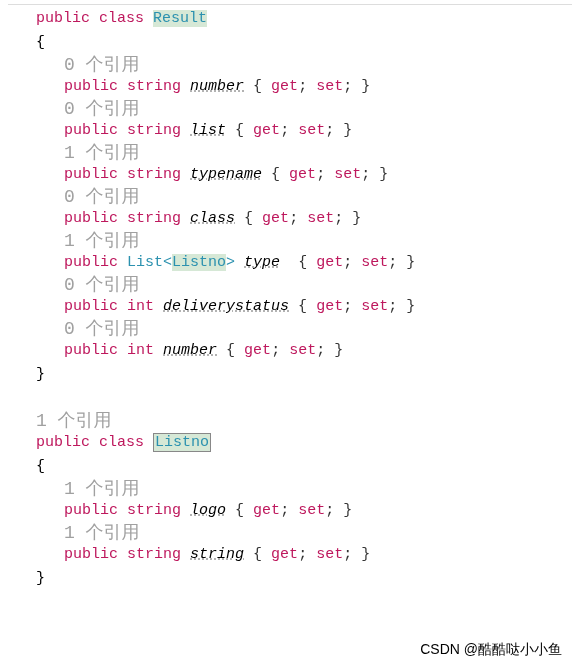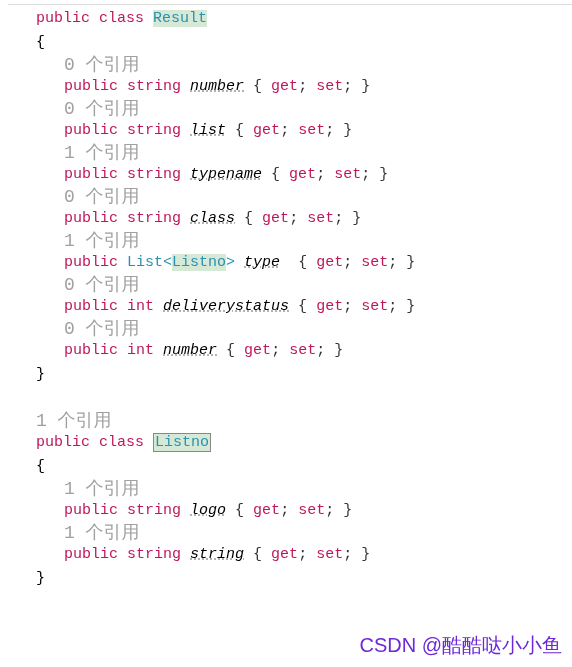--- a/index.html
+++ b/index.html
@@ -32,22 +32,22 @@
       background: #d6e8d6; 
       border: 1px solid #888;
       padding: 0 1px;
     }
     .punct { color: #333; }
     .underline { text-decoration: underline; text-decoration-style: dotted; text-decoration-color: #999; font-style: italic; }
     .watermark {
       position: absolute;
       bottom: 8px;
       right: 10px;
-      color: #6d28d9;
-      font-size: 20px;
+      color: #000000;
+      font-size: 14px;
       font-family: sans-serif;
     }
     .top-border {
       border-top: 1px solid #ddd;
       margin-bottom: 2px;
     }
   </style>
 </head>
 <body>
 

